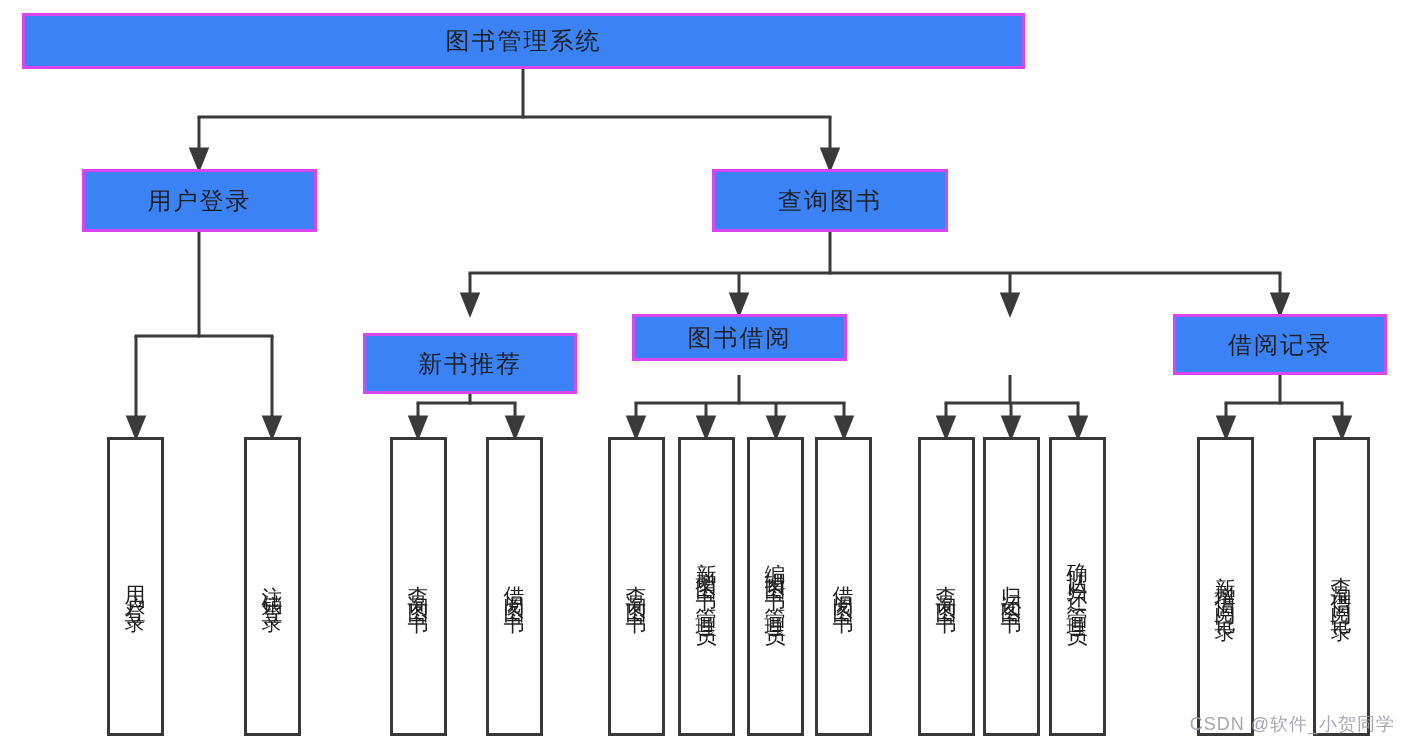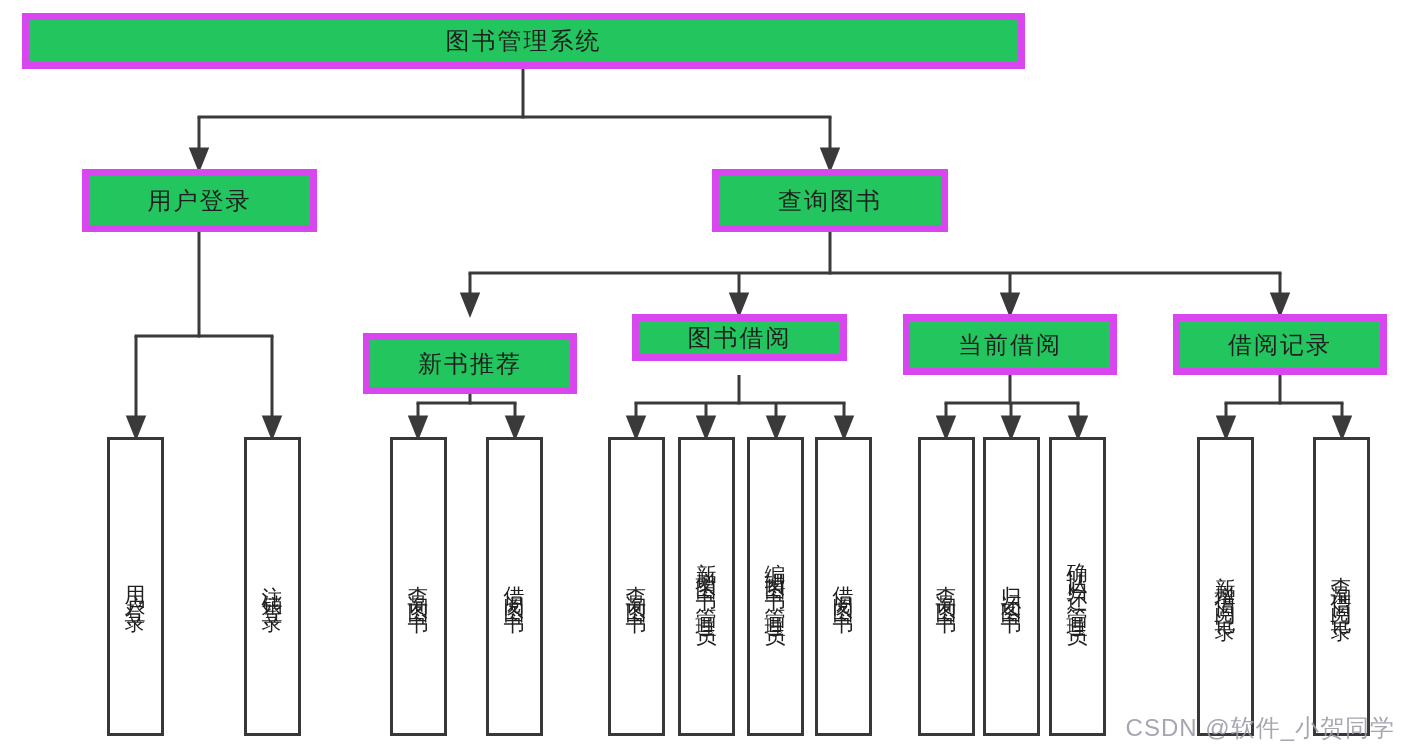--- a/index.html
+++ b/index.html
@@ -2,38 +2,38 @@
 <html><head>
 <meta charset="utf-8">
 <style>
   html,body{margin:0;padding:0;background:#ffffff;}
   #stage{
     position:relative;width:1405px;height:747px;background:#ffffff;
     font-family:"Liberation Sans","DejaVu Sans",sans-serif;overflow:hidden;
   }
   svg.connectors{position:absolute;left:0;top:0;pointer-events:none;}
   .box{
-    position:absolute;box-sizing:border-box;background:#22c55e;
-    border:7px solid #d946ef;color:#1f1f1f;
+    position:absolute;box-sizing:border-box;background:#3b82f6;
+    border:3px solid #d946ef;color:#1f1f1f;
     display:flex;align-items:center;justify-content:center;
     font-size:24px;letter-spacing:2px;white-space:nowrap;
   }
   .leaf{
     position:absolute;box-sizing:border-box;background:#ffffff;
     border:3px solid #383838;color:#1f1f1f;
     width:57px;top:437px;height:299px;
     display:flex;align-items:center;justify-content:center;
   }
   .leaf .vtext{
     writing-mode:vertical-rl;text-orientation:mixed;
     font-size:21px;letter-spacing:9px;line-height:1;color:#1f1f1f;
   }
   .watermark{
     position:absolute;right:10px;top:712px;
-    font-size:24px;letter-spacing:1px;color:#9d9daa;opacity:.9;
+    font-size:18px;letter-spacing:1px;color:#9d9daa;opacity:.9;
     white-space:nowrap;
   }
 </style>
 </head>
 <body>
 
 <div id="stage">
 
   <svg class="connectors" width="1405" height="747" viewBox="0 0 1405 747">
     <g stroke="#3a3a3a" stroke-width="3" fill="#3a3a3a">
@@ -99,21 +99,20 @@
     </g>
   </svg>
 
   <div class="box" style="left:22px;top:13px;width:1003px;height:56px">图书管理系统</div>
 
   <div class="box" style="left:82px;top:169px;width:235px;height:63px">用户登录</div>
   <div class="box" style="left:712px;top:169px;width:236px;height:63px">查询图书</div>
 
   <div class="box" style="left:363px;top:333px;width:214px;height:61px">新书推荐</div>
   <div class="box" style="left:632px;top:314px;width:215px;height:47px">图书借阅</div>
-  <div class="box" style="left:903px;top:314px;width:214px;height:61px">当前借阅</div>
   <div class="box" style="left:1173px;top:314px;width:214px;height:61px">借阅记录</div>
 
   <div class="leaf" style="left:107px">
       <span class="vtext">用户登录</span>
     </div>
   <div class="leaf" style="left:244px">
       <span class="vtext">注销登录</span>
     </div>
   <div class="leaf" style="left:390px">
       <span class="vtext">查询图书</span>

